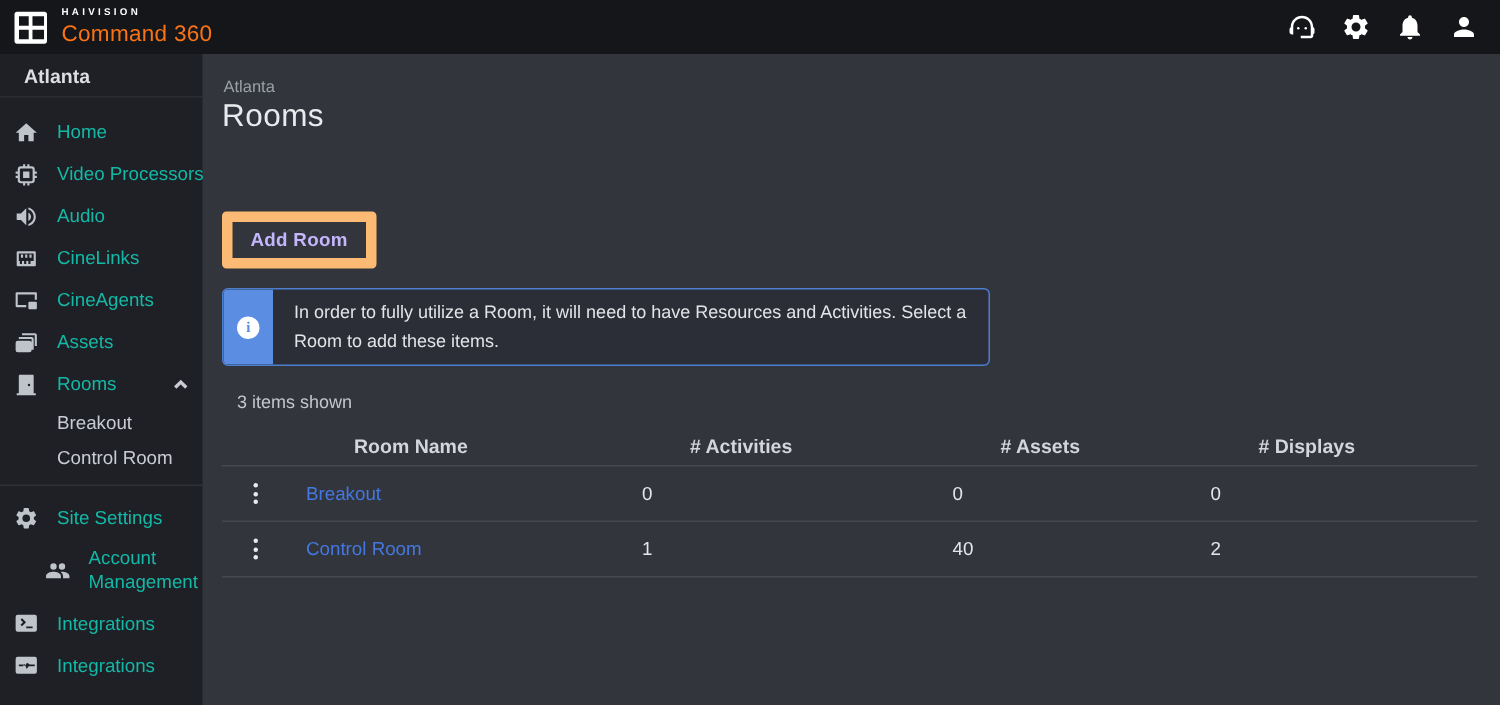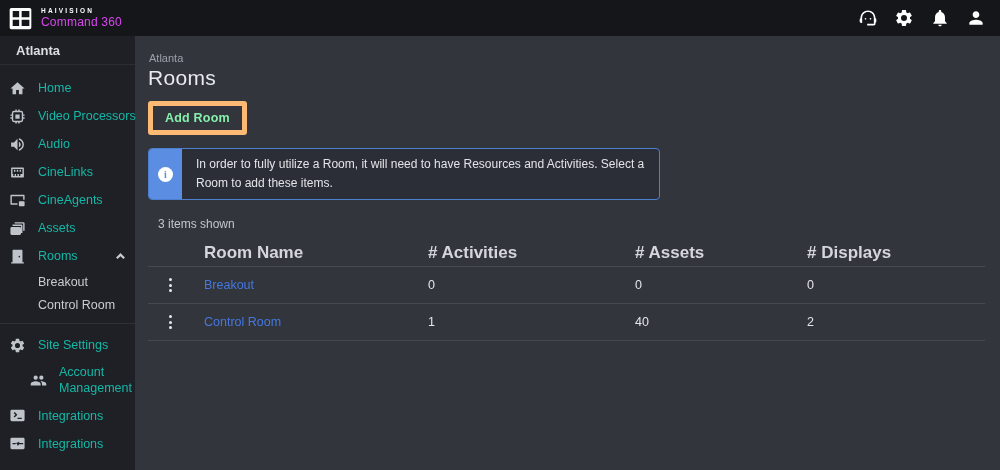--- a/index.html
+++ b/index.html
@@ -16,21 +16,21 @@
     position: absolute; top: 0; left: 0; width: 1000px; height: 36px;
     background: #14161a;
     display: flex; align-items: center; justify-content: space-between;
     padding: 0 14px 0 8px;
     z-index: 3;
   }
   .brand { display: flex; align-items: center; gap: 8px; cursor: pointer; }
   .brand-logo { width: 25px; height: 25px; display: flex; }
   .brand-text { display: flex; flex-direction: column; line-height: 1; }
   .brand-top { font-size: 6.5px; font-weight: bold; letter-spacing: 2.2px; color: #ffffff; margin-bottom: 2px; }
-  .brand-bottom { font-size: 12px; font-weight: 400; color: #d946ef; letter-spacing: 0.2px; }
+  .brand-bottom { font-size: 15px; font-weight: 400; color: #f97316; letter-spacing: 0.2px; }
   .topbar-icons { display: flex; align-items: center; gap: 15px; }
   .tb-icon { width: 21px; height: 21px; cursor: pointer; display: flex; align-items: center; justify-content: center; }
   .tb-icon svg { width: 20px; height: 20px; fill: #ffffff; }
 
   
   .sidebar {
     position: absolute; top: 36px; left: 0; width: 135px; height: 434px;
     background: #1e2026;
     z-index: 2;
   }
@@ -62,24 +62,24 @@
   
   .main {
     position: absolute; top: 36px; left: 135px; width: 865px; height: 434px;
     background: #32353c;
     padding: 12px 15px 0 13px;
   }
   .breadcrumb { font-size: 11px; color: #9ca1a9; margin: 4px 0 2px 1px; }
   .page-title { font-size: 21px; font-weight: 400; color: #e8eaee; letter-spacing: 0.3px; margin-bottom: 11px; }
   .add-btn {
     display: inline-block; background: transparent;
-    border: 5px solid #fdba74; border-radius: 3px;
-    color: #86efac; font-size: 12.5px; font-weight: bold;
+    border: 7px solid #fdba74; border-radius: 3px;
+    color: #c4b5fd; font-size: 12.5px; font-weight: bold;
     font-family: "Liberation Sans", sans-serif;
-    padding: 5px 12px; cursor: pointer; letter-spacing: 0.2px;
+    padding: 5px 12px; cursor: pointer; letter-spacing: 0.2px; margin-top: 40px;
   }
   .info-banner {
     margin-top: 13px; width: 512px;
     border: 1px solid #4d7fd0; border-radius: 4px;
     background: #2b2e36;
     display: flex; overflow: hidden; min-height: 44px;
   }
   .info-banner-accent {
     width: 33px; flex: 0 0 33px; background: #5b8de2;
     display: flex; align-items: center; justify-content: center;
@@ -95,21 +95,21 @@
   .items-shown { margin: 17px 0 0 10px; font-size: 12px; color: #c3c6cc; }
 
   .table { margin-top: 9px; width: 837px; }
   .t-row {
     display: grid;
     grid-template-columns: 56px 224px 207px 172px 1fr;
     align-items: center;
     border-bottom: 1px solid #46494f;
   }
   .t-head { height: 27px; }
-  .t-head .t-cell { font-size: 17px; font-weight: bold; color: #d4d6db; }
+  .t-head .t-cell { font-size: 13px; font-weight: bold; color: #d4d6db; margin-left: 32px; }
   .t-body { height: 37px; }
   .t-cell { font-size: 12.5px; color: #e3e5e9; }
   .room-link { color: #4478e0; text-decoration: none; cursor: pointer; }
   .kebab {
     width: 20px; height: 22px; margin-left: 12px;
     background: transparent; border: none; cursor: pointer;
     display: flex; flex-direction: column; align-items: center; justify-content: center; gap: 2.5px;
   }
   .kebab i { width: 3px; height: 3px; border-radius: 50%; background: #e8eaee; display: block; }
 </style>

